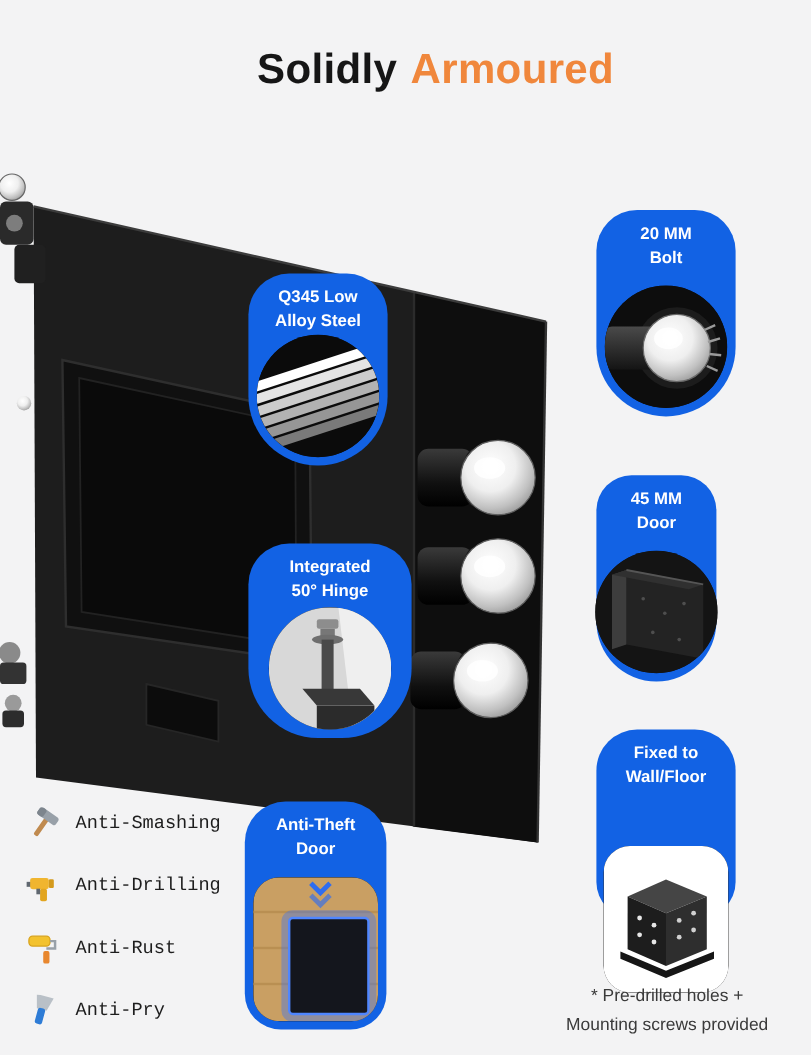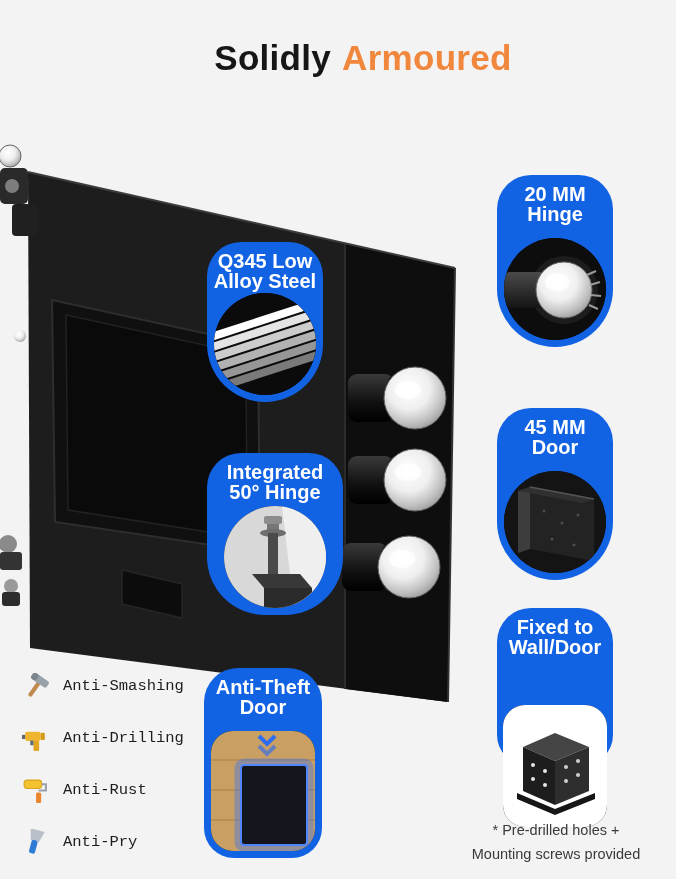--- a/index.html
+++ b/index.html
@@ -25,35 +25,35 @@
   
   .callout{
     position:absolute;background:#1262E4;
     display:flex;flex-direction:column;align-items:center;
     justify-content:space-between;
     border-radius:34px 34px 58px 58px;
     padding-bottom:7px;box-sizing:border-box;
   }
   .callout.rectimg{border-radius:34px 34px 30px 30px;}
   .callout-label{
-    color:#ffffff;font-weight:bold;font-size:20px;line-height:20px;
+    color:#ffffff;font-weight:bold;font-size:14px;line-height:20px;
     text-align:center;padding-top:9px;white-space:nowrap;
   }
   .callout-circle{
     width:102px;height:102px;border-radius:50%;overflow:hidden;
     background:#111;flex:none;
   }
   .callout-rect{
     width:104px;border-radius:22px;overflow:hidden;background:#111;flex:none;
   }
-  .co-q345 {left:207px;top:242px;width:116px;height:160px;}
+  .co-q345 {left:207px;top:228px;width:116px;height:160px;}
   .co-hinge{left:207px;top:453px;width:136px;height:162px;}
   .co-theft{left:204px;top:668px;width:118px;height:190px;}
   .co-bolt {left:497px;top:175px;width:116px;height:172px;}
-  .co-door {left:497px;top:396px;width:116px;height:172px;margin-top:12px;}
+  .co-door {left:497px;top:396px;width:100px;height:172px;}
   .co-fixed{left:497px;top:608px;width:116px;height:157px;gap:48px;}
 
   
   .features{position:absolute;left:22px;top:668px;}
   .feature-row{display:flex;align-items:center;height:36px;margin-bottom:16px;}
   .feature-icon{width:27px;height:27px;flex:none;margin-right:14px;}
   .feature-label{font-size:15.5px;color:#1d1d1d;font-family:Liberation Mono, monospace;}
 
   
   .footnote{
@@ -183,21 +183,21 @@
         <rect x="30" y="34" width="66" height="80" rx="3" fill="none" stroke="#4f86ff" stroke-width="2"></rect>
         <polyline points="48,5 56,13 64,5" fill="none" stroke="#2f6df0" stroke-width="4"></polyline>
         <polyline points="48,15 56,23 64,15" fill="none" stroke="#2f6df0" stroke-width="4" opacity="0.65"></polyline>
       </svg>
     </div>
   </div>
 
   <div class="callout co-bolt">
     <div class="callout-label">
       <div>20 MM</div>
-      <div>Hinge</div>
+      <div>Bolt</div>
     </div>
     <div class="callout-circle">
       <svg viewBox="0 0 102 102" width="102" height="102">
         <defs>
           <radialGradient id="chrome2" cx="40%" cy="35%" r="75%">
             <stop offset="0%" stop-color="#ffffff"></stop>
             <stop offset="45%" stop-color="#efefef"></stop>
             <stop offset="75%" stop-color="#c0c0c0"></stop>
             <stop offset="100%" stop-color="#8c8c8c"></stop>
           </radialGradient>
@@ -234,21 +234,21 @@
         <circle cx="74" cy="44" r="1.5" fill="#4e4e4e"></circle>
         <circle cx="48" cy="68" r="1.5" fill="#4e4e4e"></circle>
         <circle cx="70" cy="74" r="1.5" fill="#4e4e4e"></circle>
       </svg>
     </div>
   </div>
 
   <div class="callout rectimg co-fixed">
     <div class="callout-label">
       <div>Fixed to</div>
-      <div>Wall/Door</div>
+      <div>Wall/Floor</div>
     </div>
     <div class="callout-rect" style="height:122px;">
       <svg viewBox="0 0 104 122" width="104" height="122">
         <rect width="104" height="122" fill="#ffffff"></rect>
         <polygon points="20,42 52,28 86,42 52,56" fill="#454545"></polygon>
         <polygon points="20,42 52,56 52,100 20,86" fill="#1d1d1d"></polygon>
         <polygon points="52,56 86,42 86,86 52,100" fill="#2e2e2e"></polygon>
         <circle cx="30" cy="60" r="2" fill="#e6e6e6"></circle>
         <circle cx="30" cy="74" r="2" fill="#e6e6e6"></circle>
         <circle cx="42" cy="66" r="2" fill="#e6e6e6"></circle>

